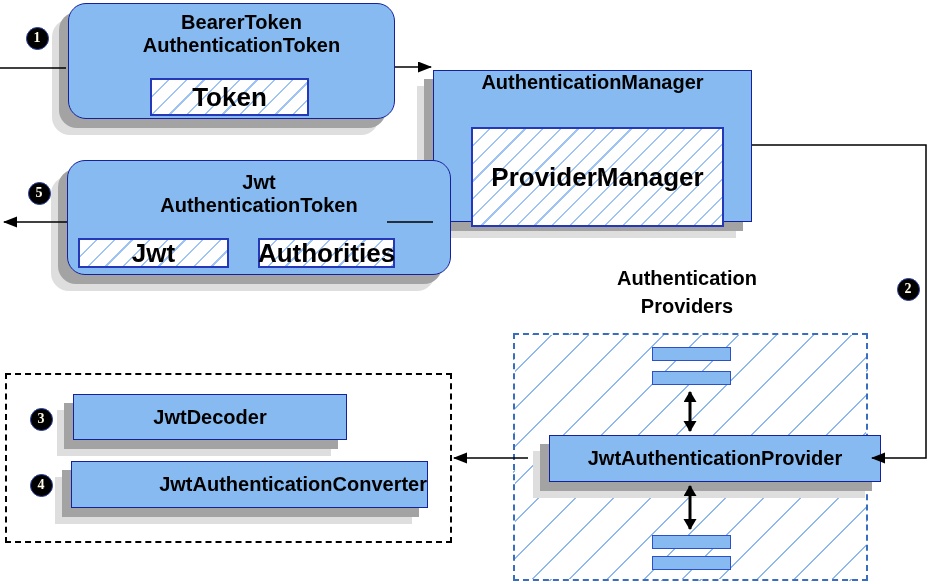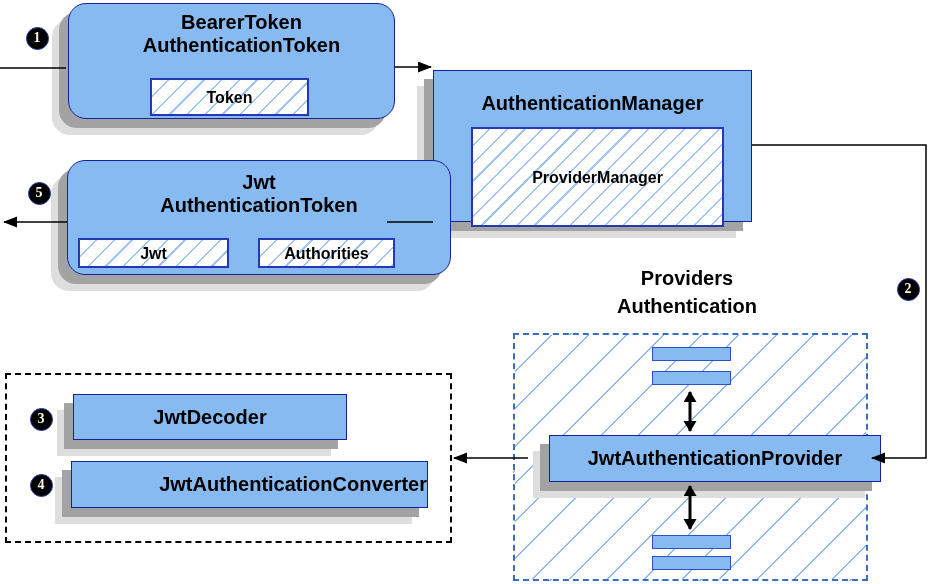--- a/index.html
+++ b/index.html
@@ -28,21 +28,21 @@
     box-shadow:-9px 9px 0 var(--shadow-dark),-16px 16px 0 var(--shadow-light);
     font-weight:bold;font-size:20px;line-height:23px;
   }
   .rounded{border-radius:18px;}
   .node-title{width:100%;text-align:center;}
   .field{
     position:absolute;box-sizing:border-box;
     background:repeating-linear-gradient(135deg,rgba(0,0,0,0) 0 11px,var(--hatch-line) 11px 12.5px),#fff;
     border:2px solid var(--field-border);
     display:flex;align-items:center;justify-content:center;
-    font-weight:bold;font-size:16px;white-space:nowrap;
+    font-weight:bold;font-size:26px;white-space:nowrap;
   }
   .flexc{display:flex;align-items:center;justify-content:center;white-space:nowrap;}
   .hatch-container{
     position:absolute;box-sizing:border-box;
     background:repeating-linear-gradient(135deg,rgba(0,0,0,0) 0 25px,var(--container-hatch-line) 25px 26.5px),#fff;
     border:2px dashed var(--dashed-border);
   }
   .dotted-container{
     position:absolute;box-sizing:border-box;
     border:2px dashed #000;background:transparent;
@@ -71,36 +71,36 @@
   <div class="hatch-container" style="left:513px;top:333px;width:355px;height:248px;"></div>
 
   <div class="bar" style="left:652px;top:347px;"></div>
   <div class="bar" style="left:652px;top:371px;"></div>
   <div class="bar" style="left:652px;top:535px;"></div>
   <div class="bar" style="left:652px;top:556px;"></div>
 
   <div class="dotted-container" style="left:5px;top:373px;width:447px;height:170px;"></div>
 
   <div class="free-label" style="left:587px;top:264px;width:200px;">
+    <div>Authentication</div>
     <div>Providers</div>
-    <div>Authentication</div>
   </div>
 
   <div class="node rounded" style="left:68px;top:3px;width:327px;height:116px;padding-left:20px;">
     <div class="node-title" style="padding-top:7px;">
       <div>BearerToken</div>
       <div>AuthenticationToken</div>
     </div>
     <div class="field" style="left:81px;top:74px;width:159px;height:38px;">
       <span>Token</span>
     </div>
   </div>
 
   <div class="node" style="left:433px;top:70px;width:319px;height:152px;">
-    <div class="node-title" style="padding-top:21px;">AuthenticationManager</div>
+    <div class="node-title" style="">AuthenticationManager</div>
     <div class="field" style="left:37px;top:56px;width:253px;height:100px;">
       <span>ProviderManager</span>
     </div>
   </div>
 
   <div class="node rounded" style="left:67px;top:160px;width:384px;height:115px;">
     <div class="node-title" style="padding-top:10px;">
       <div>Jwt</div>
       <div>AuthenticationToken</div>
     </div>

